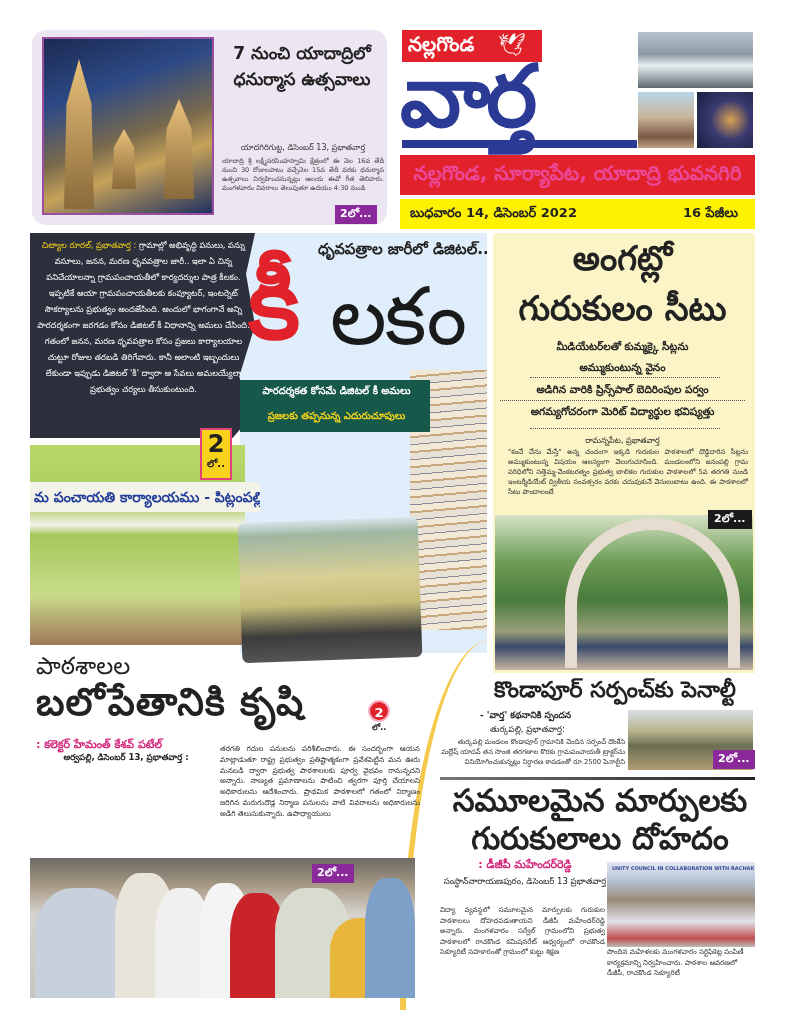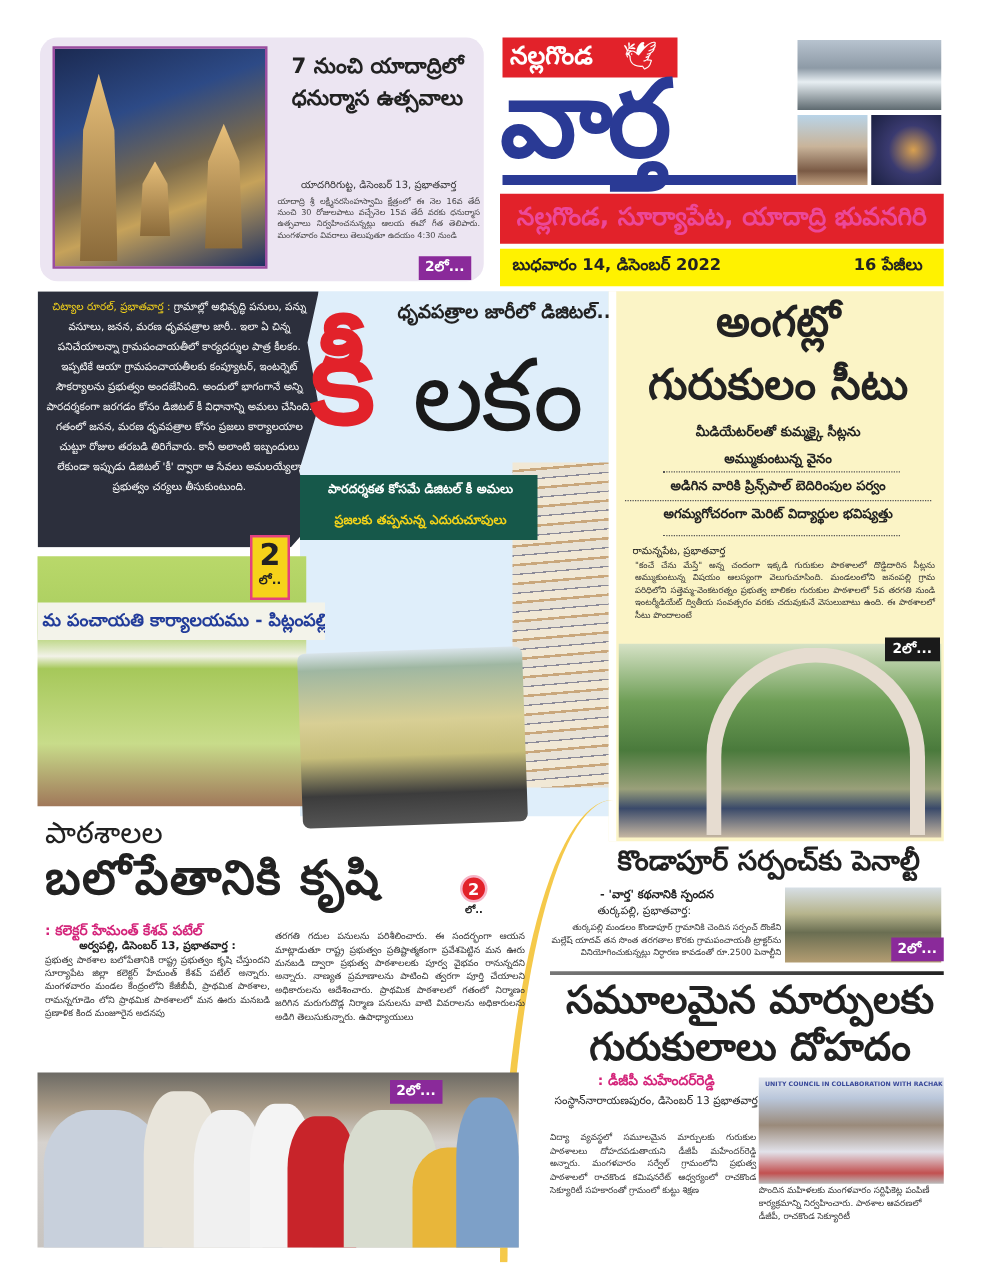--- a/index.html
+++ b/index.html
@@ -71,21 +71,21 @@
   #lead-files { left: 410px; top: 370px; width: 78px; height: 260px;
     background: repeating-linear-gradient(175deg,#f1e8d5 0 6px,#c9a77c 6px 8px,#e8e2d6 8px 14px,#8b8a98 14px 15px); }
 
   
   #right-story { left: 487px; top: 233px; width: 268px; height: 440px; background: #fbf4c6;
     border-left: 6px solid #fff; }
   #right-title1 { left: 495px; top: 238px; width: 255px; text-align: center; font-size: 34px; font-weight: bold; }
   #right-title2 { left: 495px; top: 288px; width: 255px; text-align: center; font-size: 34px; font-weight: bold; }
   .right-sub { position:absolute; left: 495px; width: 255px; text-align: center; font-size: 10.5px; font-weight: bold; color:#222; }
   .dotsep { position:absolute; left: 530px; width: 190px; border-top: 1px dotted #555; }
-  #right-dateline { left: 506px; top: 436px; width: 255px; font-size: 8px; }
+  #right-dateline { left: 495px; top: 436px; width: 255px; text-align: center; font-size: 8px; }
   #right-body { left: 508px; top: 447px; width: 240px; font-size: 6.8px; line-height: 10px; text-align: justify; color:#333; }
   #right-goto { left: 708px; top: 510px; background: #1a1a1a; color:#fff; font-size: 11px; font-weight: bold; padding: 2px 6px; }
   #right-photo { left: 495px; top: 515px; width: 258px; height: 155px;
     background: linear-gradient(180deg,#d6e2c6 0%,#6e9e56 30%,#4a7a3c 55%,#9aa07a 75%,#3a4a6a 85%,#c6b7a2 100%); }
   #arch { left: 565px; top: 518px; width: 175px; height: 150px; border: 12px solid #e6dcd0; border-bottom: none;
     border-radius: 90px 90px 0 0; }
 
   
   #school-title1 { left: 36px; top: 652px; font-size: 24px; font-weight: normal; text-align: right; }
   #school-title2 { left: 36px; top: 680px; font-size: 38px; font-weight: bold; letter-spacing: 1px; }
@@ -99,21 +99,21 @@
   #school-goto { left: 312px; top: 864px; }
   #school-badge { left: 368px; top: 700px; width: 22px; height: 22px; border-radius: 50%; background:#e2222a;
     color:#fff; font-weight:900; font-size: 13px; text-align:center; line-height:22px; border: 2px solid #f6b3c6; }
   #school-badge-l { left: 372px; top: 723px; font-size: 8px; font-weight:bold; }
   #curve { left: 400px; top: 640px; width: 90px; height: 370px; border-left: 6px solid #f5c94a;
     border-radius: 100% 0 0 0 / 100% 0 0 0; }
 
   
   #kond-title { left: 470px; top: 677px; width: 290px; font-size: 22px; font-weight: bold; text-align: center; }
   #kond-kicker { left: 480px; top: 710px; font-size: 9px; font-weight: bold; }
-  #kond-dateline { left: 478px; top: 724px; font-size: 8.5px; text-align: right; }
+  #kond-dateline { left: 490px; top: 724px; font-size: 8.5px; text-align: right; }
   #kond-body { left: 440px; top: 737px; width: 185px; font-size: 6.8px; line-height: 10px; text-align: right; color:#333; }
   #kond-photo { left: 628px; top: 710px; width: 125px; height: 60px;
     background: linear-gradient(180deg,#d7dfe6 0%,#b6b48c 35%,#6a6e52 60%,#b39d72 100%); }
   #kond-goto { left: 713px; top: 750px; }
   #sep-bar { left: 440px; top: 777px; width: 315px; height: 3px; background: linear-gradient(90deg,#777,#222); }
 
   
   #guru-title1 { left: 440px; top: 782px; width: 320px; font-size: 31px; font-weight: bold; text-align: center; }
   #guru-title2 { left: 440px; top: 820px; width: 320px; font-size: 31px; font-weight: bold; text-align: center; }
   #guru-byline { left: 445px; top: 858px; width: 160px; font-size: 11px; font-weight: bold; color: #d4247a; text-align:center; }
@@ -190,21 +190,20 @@
 <div id="right-goto" class="abs">2లో...</div>
 
 <div id="curve" class="abs"></div>
 <div id="school-title1" class="abs">పాఠశాలల</div>
 <div id="school-title2" class="abs">బలోపేతానికి కృషి</div>
 <div id="school-badge" class="abs">2</div>
 <div id="school-badge-l" class="abs">లో..</div>
 <div id="school-byline" class="abs">: కలెక్టర్ హేమంత్ కేశవ్ పటేల్</div>
 <div id="school-col1" class="abs">
   <span class="dl">అర్వపల్లి, డిసెంబర్ 13, ప్రభాతవార్త :</span>
-  <span>ప్రభుత్వ పాఠశాల బలోపేతానికి రాష్ట్ర ప్రభుత్వం కృషి చేస్తుందని సూర్యాపేట జిల్లా కలెక్టర్ హేమంత్ కేశవ్ పటేల్ అన్నారు. మంగళవారం మండల కేంద్రంలోని కేజీబీవీ, ప్రాథమిక పాఠశాల, రామన్నగూడెం లోని ప్రాథమిక పాఠశాలలో మన ఊరు మనబడి ప్రణాళిక కింద మంజూరైన అదనపు</span>
 </div>
 <div id="school-col2" class="abs">తరగతి గదుల పనులను పరిశీలించారు. ఈ సందర్భంగా ఆయన మాట్లాడుతూ రాష్ట్ర ప్రభుత్వం ప్రతిష్టాత్మకంగా ప్రవేశపెట్టిన మన ఊరు మనబడి ద్వారా ప్రభుత్వ పాఠశాలలకు పూర్వ వైభవం రానున్నదని అన్నారు. నాణ్యత ప్రమాణాలను పాటించి త్వరగా పూర్తి చేయాలని అధికారులను ఆదేశించారు. ప్రాథమిక పాఠశాలలో గతంలో నిర్మాణం జరిగిన మరుగుదొడ్ల నిర్మాణ పనులను వాటి వివరాలను అధికారులను అడిగి తెలుసుకున్నారు. ఉపాధ్యాయులు</div>
 <div id="school-photo" class="abs">
   <div class="person" style="left:5px;width:95px;height:110px;background:#c8d0dc;"></div>
   <div class="person" style="left:85px;width:60px;height:125px;background:#e8e4da;"></div>
   <div class="person" style="left:125px;width:55px;height:110px;background:#f0f0f0;"></div>
   <div class="person" style="left:170px;width:50px;height:115px;background:#f4f4f4;"></div>
   <div class="person" style="left:200px;width:55px;height:105px;background:#c8242a;"></div>
   <div class="person" style="left:245px;width:75px;height:110px;background:#d8dccf;"></div>
   <div class="person" style="left:300px;width:70px;height:80px;background:#e8b63a;"></div>

